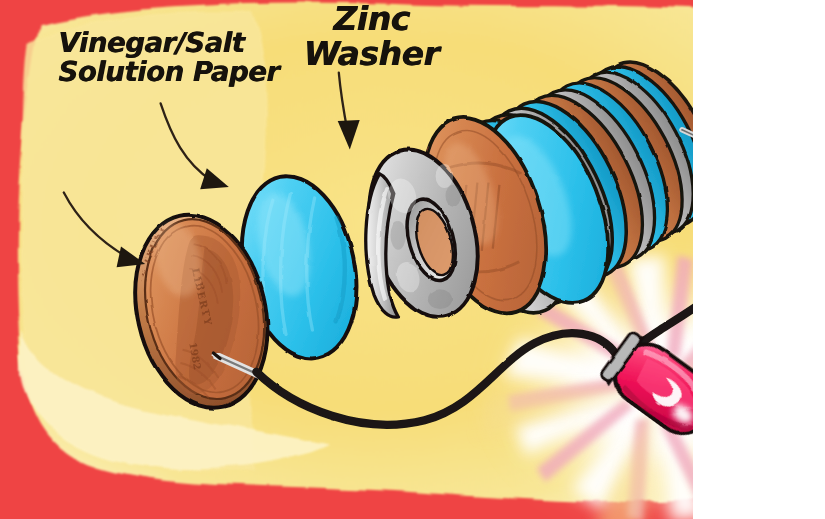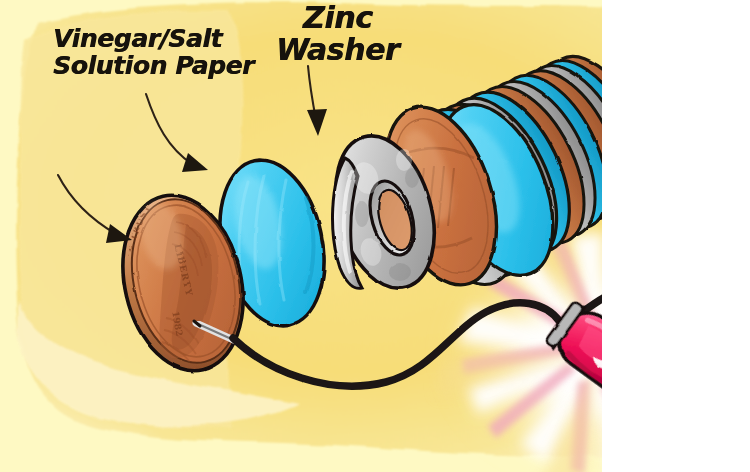--- a/index.html
+++ b/index.html
@@ -1,22 +1,23 @@
 <!DOCTYPE html>
 <html><head>
 <meta charset="utf-8">
 <title>Penny Battery Diagram</title>
 <style>
   html,body{margin:0;padding:0;background:#ffffff;}
   body{font-family:"DejaVu Sans", sans-serif;}
   #stage{
     position:relative;
     width:602px;height:472px;
-    background:#fef9c3;
+    background:#ef4444;
     overflow:hidden;
+    padding-left:28px;
   }
   #stage svg{display:block;position:absolute;top:0;left:0;}
 
   .lbl{
     position:absolute;
     font-family:"DejaVu Sans", sans-serif;
     font-style:italic;
     font-weight:700;
     color:#16120c;
     line-height:1.06;

